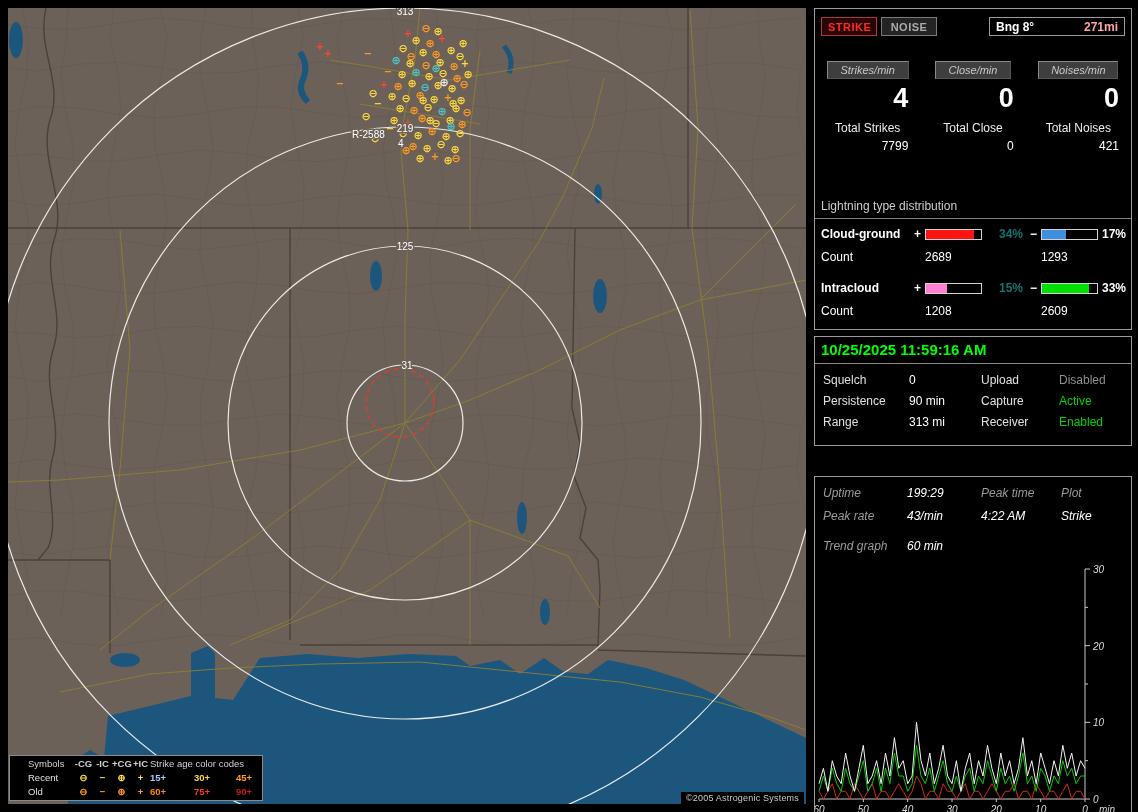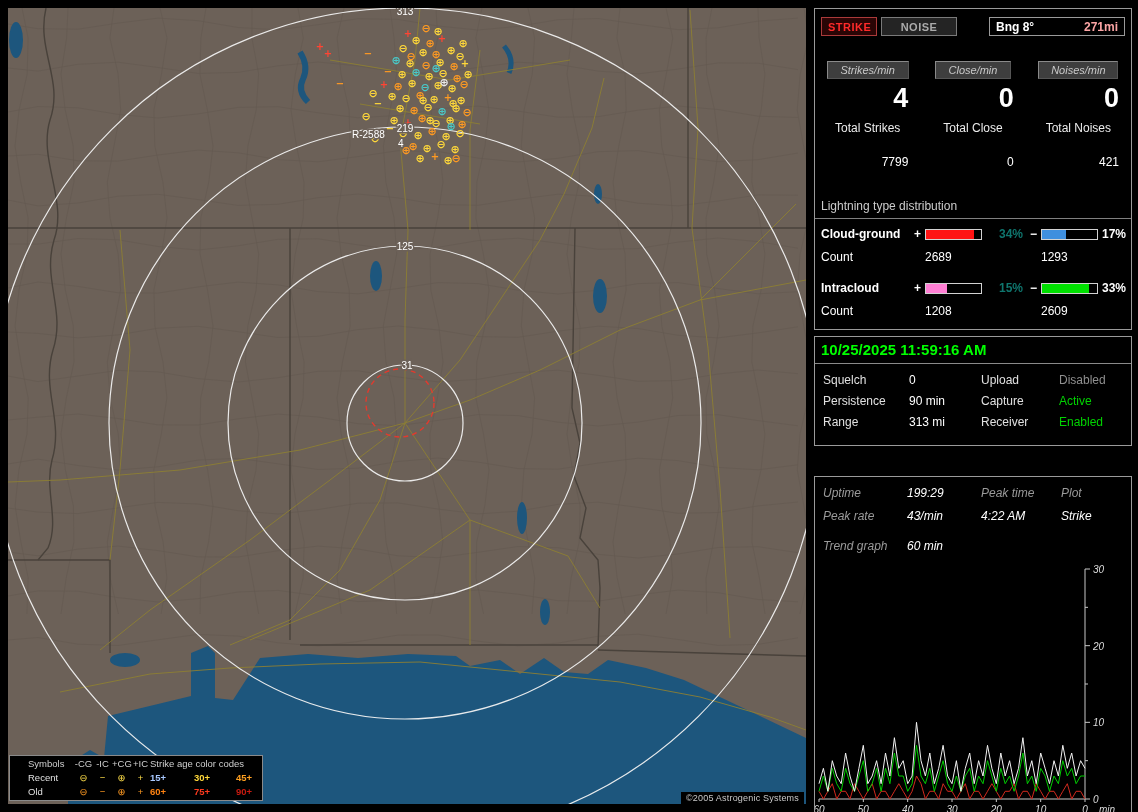--- a/index.html
+++ b/index.html
@@ -15,47 +15,47 @@
              padding:1px 5px;letter-spacing:.2px;}
 
   
   .legend{position:absolute;left:1px;bottom:3px;width:254px;background:#000;border:1px solid #8a8a8a;
           display:grid;grid-template-columns:46px 19px 19px 19px 19px 44px 42px 40px;
           grid-auto-rows:14px;align-items:center;padding:1px 18px;box-sizing:border-box;}
   .legend span{font-size:9.5px;line-height:14px;white-space:nowrap;}
   .lg-head{color:#cfcfcf;}
   .lg-span3{grid-column:span 3;}
   .lg-label{color:#e0e0e0;}
-  .lg-sym{text-align:center;font-weight:normal;font-size:11px;}
+  .lg-sym{text-align:center;font-weight:bold;font-size:11px;}
   .lg-age{font-weight:bold;}
 
   
   .panel{position:absolute;left:812px;top:0;width:326px;height:812px;background:#000;color:#fff;}
   .sec{position:absolute;left:2px;width:316px;border:1px solid #9a9a9a;background:#000;box-sizing:content-box;}
   .sec1{top:8px;height:320px;}
   .sec2{top:336px;height:108px;}
   .sec3{top:476px;height:354px;font-style:italic;}
   .sec *{font-size:12px;}
 
   .strike-btn,.noise-btn{position:absolute;top:8px;height:19px;font-weight:bold;font-size:11px;
         letter-spacing:.5px;cursor:pointer;font-family:"Liberation Sans",sans-serif;}
   .strike-btn{left:6px;width:56px;background:#2a0505;border:1px solid #aa3a3a;color:#ff2a2a;}
-  .noise-btn{left:66px;width:76px;background:#242424;border:1px solid #7a7a7a;color:#ababab;padding-left:6px;}
+  .noise-btn{left:66px;width:56px;background:#242424;border:1px solid #7a7a7a;color:#ababab;padding-left:6px;}
   .bng{position:absolute;top:8px;left:174px;width:136px;height:19px;border:1px solid #9a9a9a;
        display:flex;justify-content:space-between;align-items:center;padding:0 6px;box-sizing:border-box;}
   .bng .b1{font-weight:bold;color:#fff;}
   .bng .b2{font-weight:bold;}
 
   .cols{position:absolute;top:52px;left:0;width:316px;display:grid;grid-template-columns:1fr 1fr 1fr;}
   .chip{margin:0 auto;background:#3e3e3e;border:1px solid;border-color:#8a8a8a #555 #555 #8a8a8a;
         color:#c8c8c8;font-size:11px;padding:2px 7px;white-space:nowrap;font-style:italic;}
   .big{font-size:27px;font-weight:bold;color:#fff;text-align:right;padding-right:12px;height:38px;
        margin-top:4px;}
   .tlabel{text-align:center;color:#ececec;margin-top:0;}
-  .tvalue{text-align:right;padding-right:12px;color:#fff;margin-top:20px;}
+  .tvalue{text-align:right;padding-right:12px;color:#fff;margin-top:4px;}
 
   .dist-title{position:absolute;top:190px;left:0;width:316px;box-sizing:border-box;
               padding:0 6px 5px;color:#cccccc;border-bottom:1px solid #808080;}
   .drow,.crow{position:absolute;left:0;width:316px;height:16px;}
   .drow span,.crow span{position:absolute;top:0;}
   .d1{top:218px;} .c1{top:241px;} .d2{top:272px;} .c2{top:295px;}
   .dlabel{left:6px;font-weight:bold;color:#fff;}
   .sgn1{left:99px;color:#fff;font-weight:bold;}
   .sgn2{left:215px;color:#fff;font-weight:bold;}
   .bar{left:110px;top:2px !important;width:57px;height:11px;border:1px solid #d2d2d2;background:#000;

